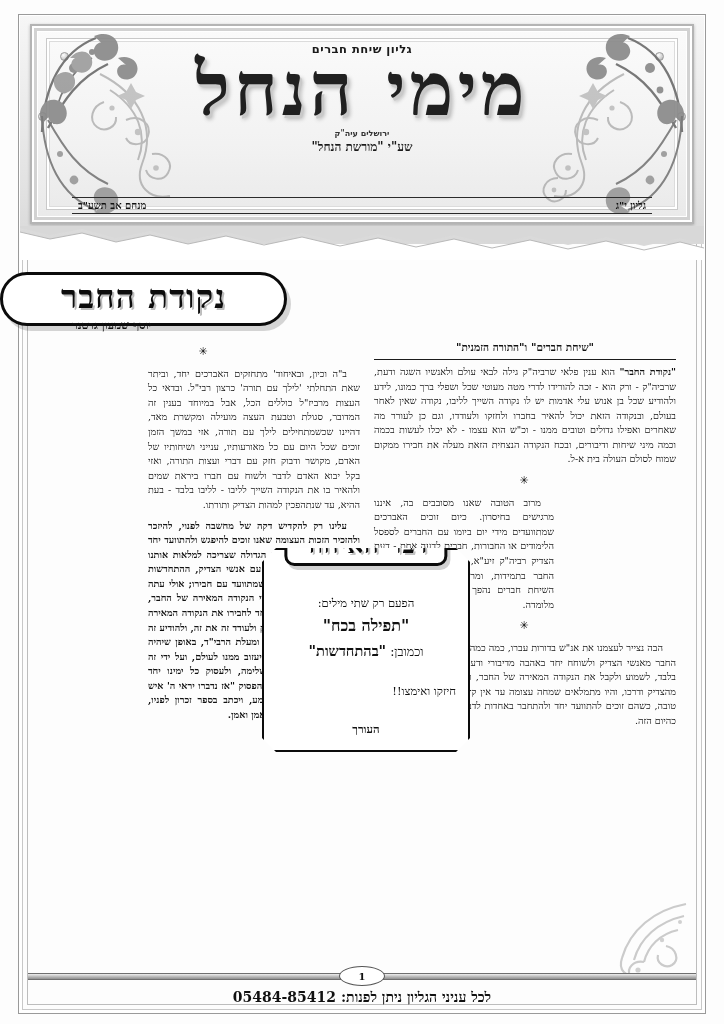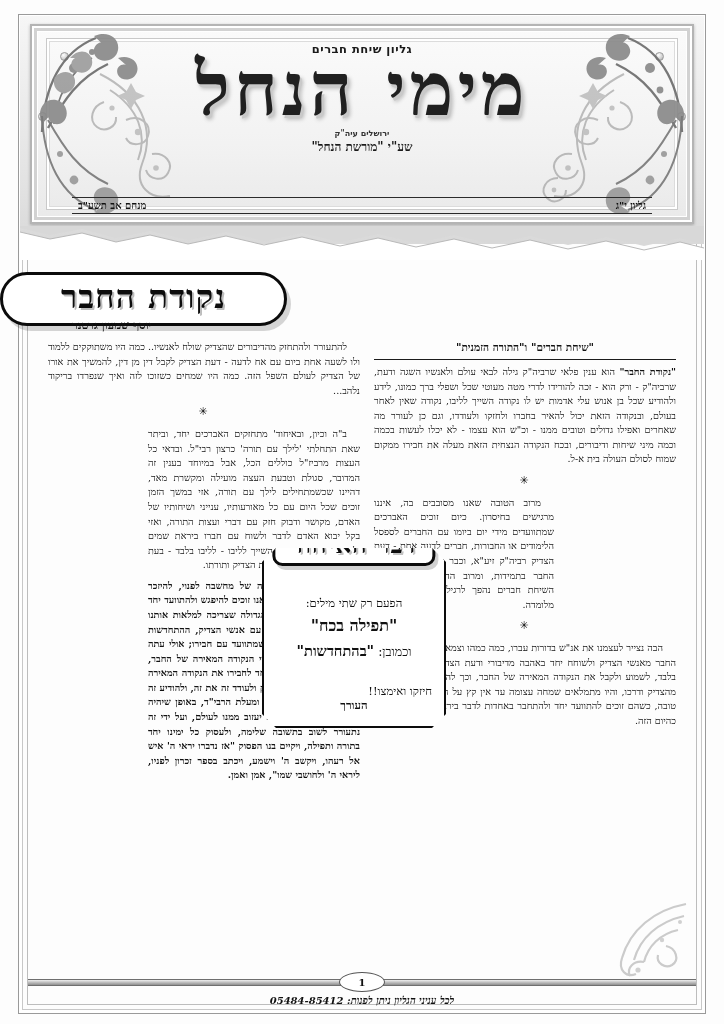--- a/index.html
+++ b/index.html
@@ -148,21 +148,21 @@
   .sep{text-align:center;margin:4px 0 6px;font-size:11px;letter-spacing:2px;}
 
   
   .col-right .narrow{width:180px;margin-right:auto;margin-left:0;}
 
   
   .col-right .wide{width:302px;}
 
   
   .callout{
-    position:absolute;left:262px;top:548px;width:184px;
+    position:absolute;left:262px;top:548px;width:208px;
     z-index:8;
   }
   .callout-body{
     position:relative;
     border:2.5px solid #0c0c0c;
     background:#ffffff;
     padding:40px 12px 14px;
     box-shadow:4px 5px 0 rgba(0,0,0,.14);
     
     clip-path:polygon(14px 0,calc(100% - 14px) 0,100% 14px,100% calc(100% - 14px),
@@ -178,21 +178,21 @@
     font-family:"DejaVu Serif","Liberation Serif",serif;
     font-weight:bold;font-size:25px;line-height:1.1;color:#0d0d0d;
     text-shadow:2px 2px 0 #c2c2c2;letter-spacing:1px;
   }
   .co-line{text-align:center;font-family:"DejaVu Serif","Liberation Serif",serif;color:#111;}
   .co-intro{font-size:11.5px;margin-top:6px;}
   .co-big{font-size:16px;font-weight:bold;margin-top:6px;}
   .co-mid{font-size:12.5px;margin-top:7px;}
   .co-mid b{font-size:14.5px;}
   .co-excl{font-size:11.5px;margin-top:24px;text-align:right;}
-  .co-sig{font-size:11.5px;font-weight:bold;margin-top:0;}
+  .co-sig{font-size:11.5px;font-weight:bold;margin-top:24px;}
 
   
   .corner-swirl{
     position:absolute;right:34px;bottom:44px;width:86px;height:80px;opacity:.5;z-index:4;
   }
   .corner-swirl svg{width:100%;height:100%;}
 
   
   .footer{
     position:absolute;left:28px;right:28px;bottom:18px;z-index:7;text-align:center;
@@ -206,23 +206,22 @@
   .pagenum{
     position:absolute;left:50%;top:-4px;transform:translateX(-50%);
     width:44px;height:18px;border-radius:50%;
     background:#fff;border:1.2px solid #555;
     display:flex;align-items:center;justify-content:center;
     font-family:"DejaVu Serif","Liberation Serif",serif;
     font-size:10px;font-weight:bold;color:#111;
   }
   .foot-text{
     margin-top:8px;font-family:"DejaVu Serif","Liberation Serif",serif;
-    font-size:10px;font-weight:bold;color:#111;
+    font-size:14px;font-weight:bold;color:#111;
     direction:rtl;
-    font-style:italic;
   }
 </style>
 </head>
 <body>
 
 <div class="page">
 
   <div class="page-border"></div>
   <div class="page-border-inner"></div>
 
@@ -380,21 +379,20 @@
 
       <p class="narrow">מרוב הטובה שאנו מסובבים בה, איננו מרגישים בחיסרון. כיום זוכים האברכים שמתוועדים מידי יום ביומו עם החברים לספסל הלימודים או החבורות, חברים לדעה אחת - דעת הצדיק רביה"ק זיע"א, וכבר הורגלנו לראות את החבר בתמידות, ומרוב ההרגל הנעשה טבע השיחת חברים נהפך לרגילות כמצוות אנשים מלומדה.</p>
 
       <div class="sep">✳</div>
 
       <p class="wide">הבה נצייר לעצמנו את אנ"ש בדורות עברו, כמה כמהו וצמאו למצוא ולפגוש את החבר מאנשי הצדיק ולשוחח יחד באהבה מדיבורי ודעת הצדיק, ולו לדקה אחת בלבד, לשמוע ולקבל את הנקודה המאירה של החבר, וכך להמשיך ולשאוב חיות מהצדיק ודרכו, והיו מתמלאים שמחה עצומה עד אין קץ על חסדי ה' שגמל להם טובה, כשהם זוכים להתוועד יחד ולהתחבר באחדות לדבר ביראת שמים להחיותם כהיום הזה.</p>
 
     </div>
 
     <div class="col col-left">
-      <p>להתעורר ולהתחזק מהדיבורים שהצדיק שולח לאנשיו.. כמה היו משתוקקים ללמוד ולו לשעה אחת ביום עם אח לדעה - דעת הצדיק לקבל דין מן דין, להמשיך את אורו של הצדיק לעולם השפל הזה. כמה היו שמחים כשזוכו לזה ואיך שנפרדו בריקוד נלהב...</p>
 
       <div class="sep">✳</div>
 
       <p style="width:212px;margin-left:auto;margin-right:0;">ב"ה וכיון, ובאיחוד' מתחזקים האברכים יחד, וביתר שאת התחלתי 'לילך עם תורה' כרצון רבי"ל. ובדאי כל העצות מרביז"ל כוללים הכל, אבל במיוחד בענין זה המדובר, סגולת וטבעת העצה מועילה ומקשרת מאד, דהיינו שכשמתחילים לילך עם תורה, אזי במשך הזמן זוכים שכל היום עם כל מאורעותיו, ענייני ושיחותיו של האדם, מקושר ודבוק חזק עם דברי ועצות התורה, ואזי בקל יבוא האדם לדבר ולשוח עם חברו ביראת שמים ולהאיר בו את הנקודה השייך לליבו - לליבו בלבד - בעת ההיא, עד שנתהפכין למהות הצדיק ותורתו.</p>
 
       <p class="b" style="width:212px;margin-left:auto;margin-right:0;">עלינו רק להקדיש דקה של מחשבה לפנוי, להיזכר ולהזכיר הזכות העצומה שאנו זוכים להיפגש ולהתוועד יחד באהבת אחים, השמחה הגדולה שצריכה למלאות אותנו כשזוכים להתפלל וללמוד עם אנשי הצדיק, ההתחדשות החזקה שצריך בכל פעם שמתוועד עם חבירו; אולי עתה נזכה להתעורר יחד על ידי הנקודה המאירה של החבר, ולהשתדל הרבה להאיר אחד לחבירו את הנקודה המאירה בלבו, להזכיר זה לזה, לחזק ולעודד זה את זה, ולהודיע זה לזה אמיתת אמונת גדולת ומעלת הרבי"ד, באופן שיהיה נמשך ונאחז בליבם שלא יעזוב ממנו לעולם, ועל ידי זה נתעורר לשוב בתשובה שלימה, ולעסוק כל ימינו יחד בתורה ותפילה, ויקיים בנו הפסוק "אז נדברו יראי ה' איש אל רעהו, ויקשב ה' וישמע, ויכתב בספר זכרון לפניו, ליראי ה' ולחושבי שמו", אמן ואמן.</p>
     </div>
   </div>
 
   <div class="callout">

